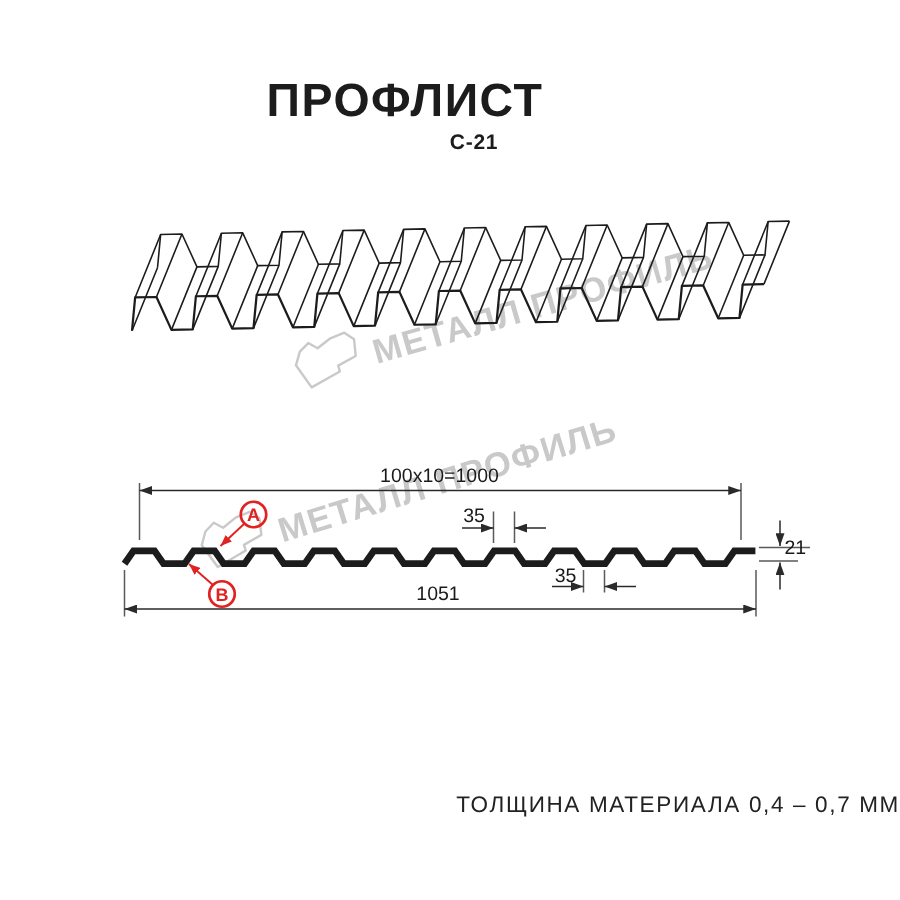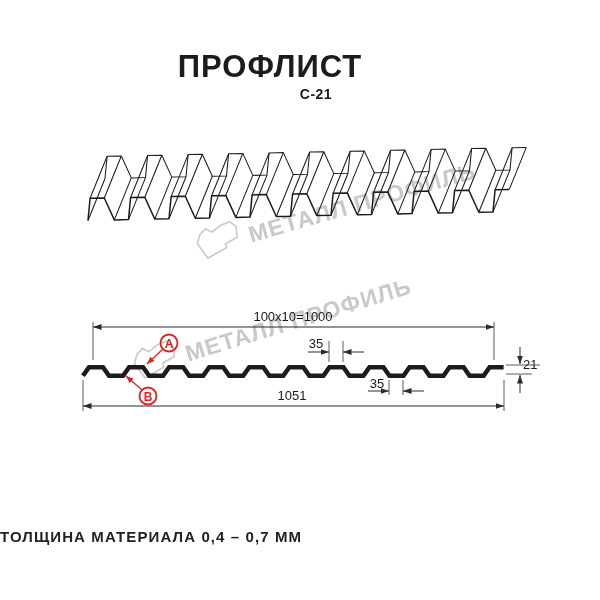--- a/index.html
+++ b/index.html
@@ -10,22 +10,22 @@
   .title{
     position:absolute;left:0;top:49px;width:540px;text-align:center;
     font-size:31px;font-weight:800;letter-spacing:1px;color:#1c1c1c;
     font-family:"Liberation Sans",sans-serif;
   }
   .subtitle{
     position:absolute;left:16px;top:86px;width:600px;text-align:center;
     font-size:14px;font-weight:700;letter-spacing:.5px;color:#1c1c1c;
   }
   .footer{
-    position:absolute;left:0;top:528px;width:600px;text-align:left;
-    font-size:15px;font-weight:700;letter-spacing:1.1px;color:#222;
+    position:absolute;left:0;top:528px;width:600px;text-align:right;
+    font-size:15px;font-weight:400;letter-spacing:1.1px;color:#222;
   }
   svg{position:absolute;left:0;top:0;}
   .wm-text{fill:var(--wm,#c9c9c9);font-family:"Liberation Sans",sans-serif;
     font-size:23px;font-weight:700;letter-spacing:1px;}
   .wm-logo{fill:none;stroke:var(--wm,#c9c9c9);stroke-width:1.6;stroke-linejoin:round;}
   .sheet-line{fill:none;stroke:var(--ink,#1c1c1c);stroke-width:1.05;stroke-linejoin:round;}
   .sheet-line.near{stroke-width:1.5;}
   .xsec{fill:none;stroke:var(--ink,#1c1c1c);stroke-width:4.5;stroke-linejoin:miter;}
   .ext{stroke:#5a5a5a;stroke-width:1;fill:none;}
   .dimline{stroke:#2a2a2a;stroke-width:1;fill:none;}

